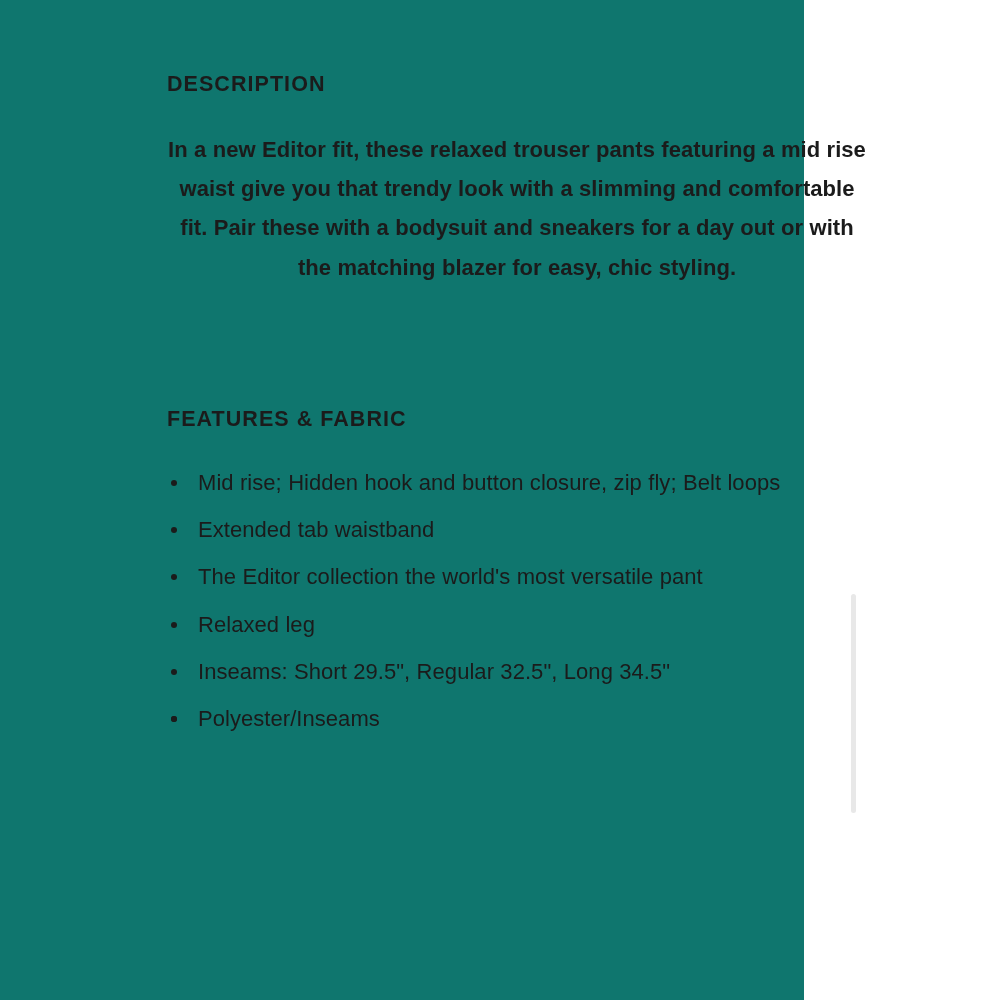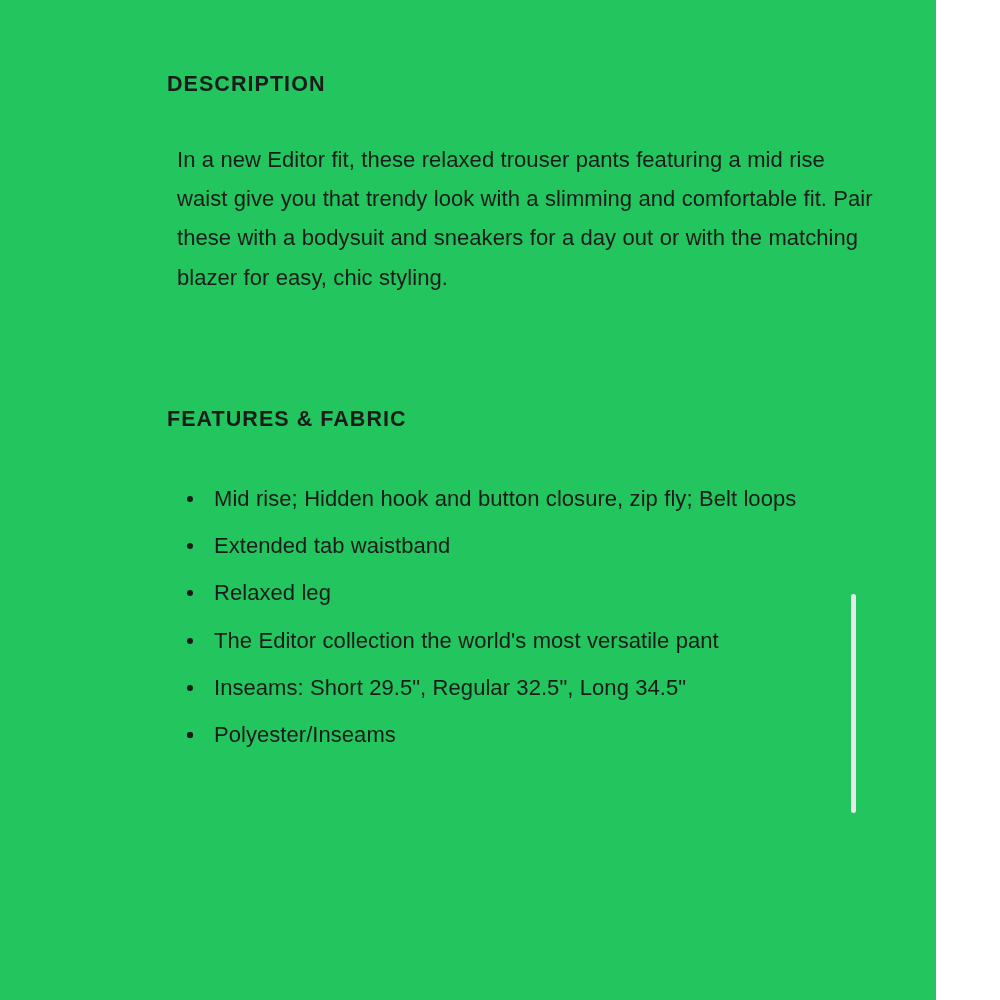--- a/index.html
+++ b/index.html
@@ -12,23 +12,23 @@
     height: 1000px;
     background: #ffffff;
     font-family: "Liberation Sans", sans-serif;
     color: #1a1a1a;
     -webkit-font-smoothing: antialiased;
     overflow: hidden;
   }
 
   .page {
     position: relative;
-    width: 936px;
+    width: 804px;
     height: 1000px;
-    background: #22c55e;
+    background: #0f766e;
     box-sizing: border-box;
   }
 
   .content {
     position: absolute;
     left: 167px;
     top: 0;
     width: 700px;
   }
 
@@ -54,35 +54,36 @@
     top: 406px;
     left: 0;
   }
 
   
   .description-text {
     position: absolute;
     top: 130px;
     left: 0;
     width: 700px;
-    margin: 10px;
+    margin: 0;
     font-size: 22px;
-    font-weight: normal;
+    font-weight: bold;
     line-height: 39.2px;
     color: #1b1b1b;
     letter-spacing: 0.05px;
     word-spacing: 0.2px;
+    text-align: center;
   }
 
   
   .features-list {
     position: absolute;
     top: 463px;
     left: 0;
-    margin: 16px;
+    margin: 0;
     padding: 0;
     list-style: none;
     width: 700px;
   }
 
   .feature-item {
     position: relative;
     padding-left: 31px;
     margin: 0 0 8px 0;
     font-size: 22px;
@@ -144,25 +145,25 @@
       <li class="feature-item">
         <span class="feature-bullet"></span>
         <span>Mid rise; Hidden hook and button closure, zip fly; Belt loops</span>
       </li>
       <li class="feature-item">
         <span class="feature-bullet"></span>
         <span>Extended tab waistband</span>
       </li>
       <li class="feature-item">
         <span class="feature-bullet"></span>
-        <span>Relaxed leg</span>
+        <span>The Editor collection the world's most versatile pant</span>
       </li>
       <li class="feature-item">
         <span class="feature-bullet"></span>
-        <span>The Editor collection the world's most versatile pant</span>
+        <span>Relaxed leg</span>
       </li>
       <li class="feature-item">
         <span class="feature-bullet"></span>
         <span>Inseams: Short 29.5", Regular 32.5", Long 34.5"</span>
       </li>
       <li class="feature-item">
         <span class="feature-bullet"></span>
       </li>
       <li class="feature-item">
         <span class="feature-bullet"></span>

